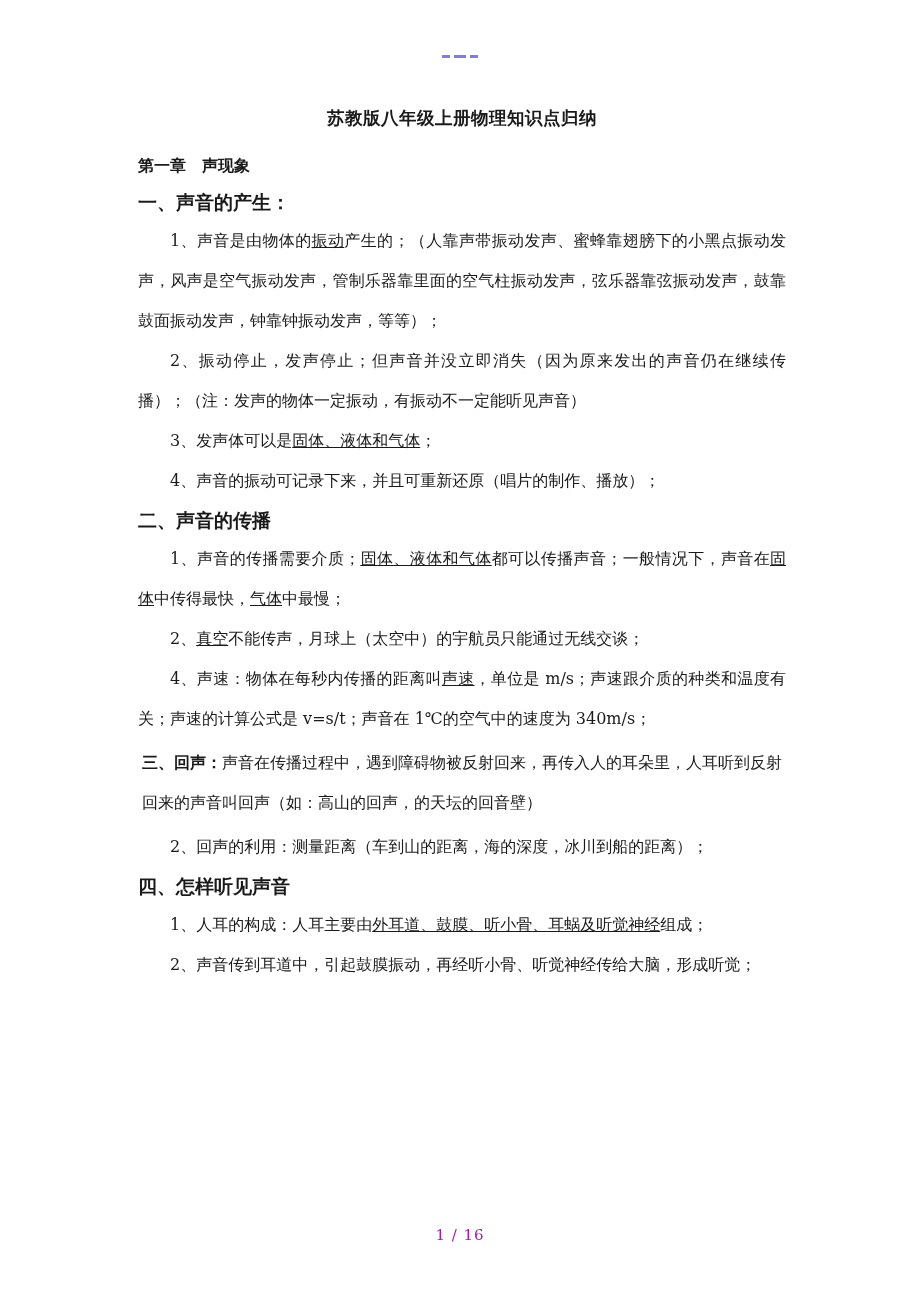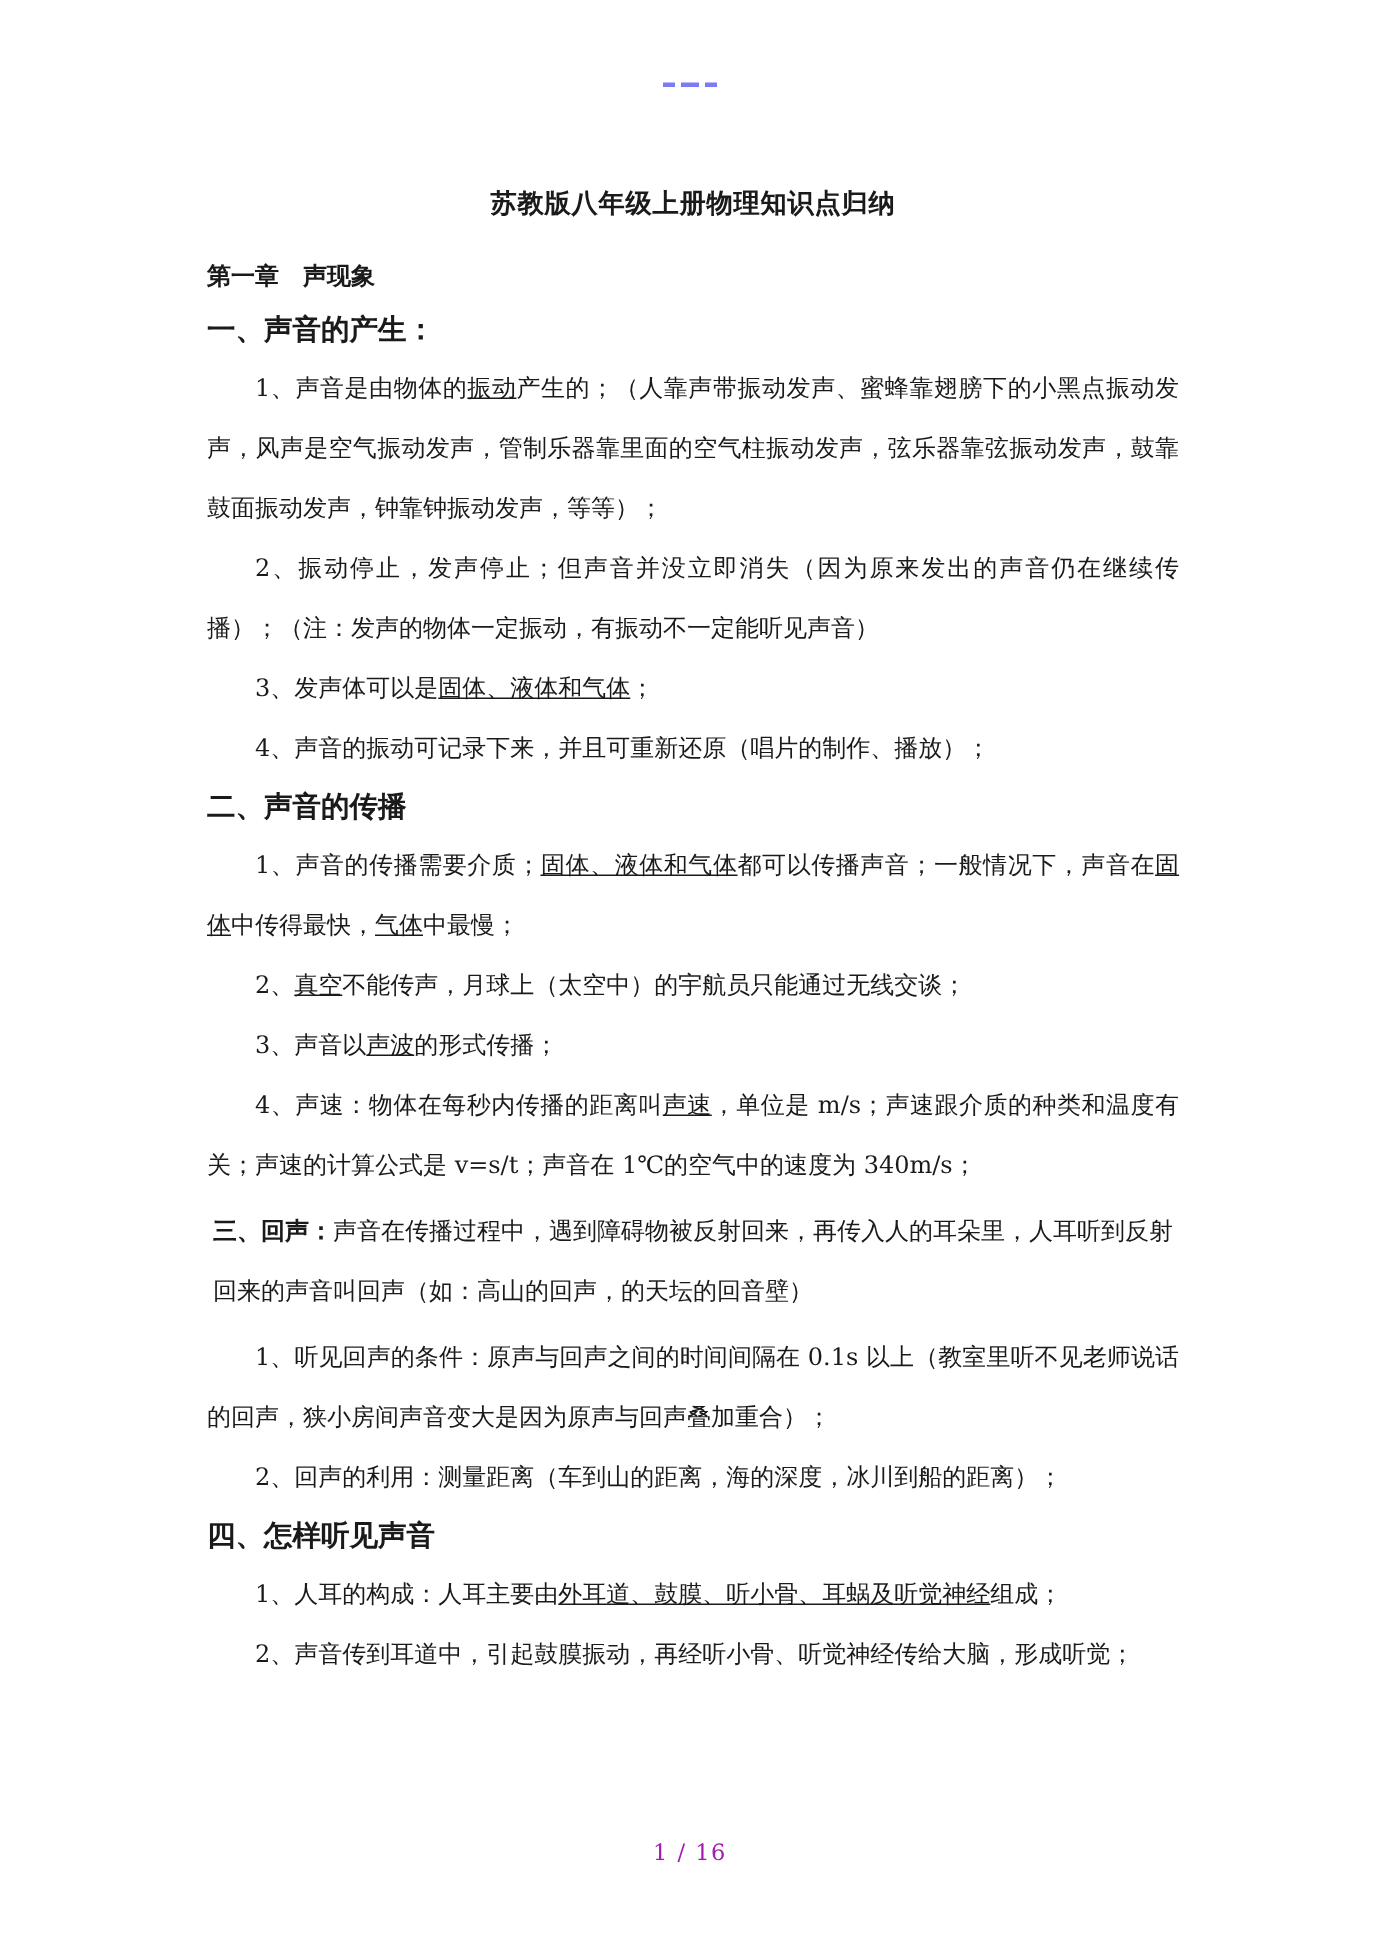--- a/index.html
+++ b/index.html
@@ -38,21 +38,21 @@
     background: #7b7bf7;
     margin: 0 2px;
     vertical-align: middle;
   }
   .top-marker .dash.mid { width: 12px; }
 
   
   .content {
     position: absolute;
     left: 138px;
-    top: 121px;
+    top: 103px;
     width: 648px;
   }
 
   .doc-title {
     text-align: center;
     font-weight: bold;
     font-size: 17.5px;
     letter-spacing: 0.5px;
     line-height: 30px;
     margin: 0 0 16px 0;
@@ -129,25 +129,23 @@
 
     <div class="sec-head">一、声音的产生：</div>
     <p class="para"><span>1、声音是由物体的</span><span class="u">振动</span><span>产生的；（人靠声带振动发声、蜜蜂靠翅膀下的小黑点振动发声，风声是空气振动发声，管制乐器靠里面的空气柱振动发声，弦乐器靠弦振动发声，鼓靠鼓面振动发声，钟靠钟振动发声，等等）；</span></p>
     <p class="para"><span>2、振动停止，发声停止；但声音并没立即消失（因为原来发出的声音仍在继续传播）；（注：发声的物体一定振动，有振动不一定能听见声音）</span></p>
     <p class="para"><span>3、发声体可以是</span><span class="u">固体、液体和气体</span><span>；</span></p>
     <p class="para"><span>4、声音的振动可记录下来，并且可重新还原（唱片的制作、播放）；</span></p>
 
     <div class="sec-head">二、声音的传播</div>
     <p class="para"><span>1、声音的传播需要介质；</span><span class="u">固体、液体和气体</span><span>都可以传播声音；一般情况下，声音在</span><span class="u">固体</span><span>中传得最快，</span><span class="u">气体</span><span>中最慢；</span></p>
     <p class="para"><span>2、</span><span class="u">真空</span><span>不能传声，月球上（太空中）的宇航员只能通过无线交谈；</span></p>
-    <p class="para"><span>3、声音以</span><span class="u">声波</span><span>的形式传播；</span></p>
     <p class="para"><span>4、声速：物体在每秒内传播的距离叫</span><span class="u">声速</span><span>，单位是 m/s；声速跟介质的种类和温度有关；声速的计算公式是 v=s/t；声音在 1℃的空气中的速度为 340m/s；</span></p>
 
     <p class="sec-head-inline"><span class="bold">三、回声：</span><span>声音在传播过程中，遇到障碍物被反射回来，再传入人的耳朵里，人耳听到反射回来的声音叫回声（如：高山的回声，的天坛的回音壁）</span></p>
-    <p class="para"><span>1、听见回声的条件：原声与回声之间的时间间隔在 0.1s 以上（教室里听不见老师说话的回声，狭小房间声音变大是因为原声与回声叠加重合）；</span></p>
     <p class="para"><span>2、回声的利用：测量距离（车到山的距离，海的深度，冰川到船的距离）；</span></p>
 
     <div class="sec-head">四、怎样听见声音</div>
     <p class="para"><span>1、人耳的构成：人耳主要由</span><span class="u">外耳道、鼓膜、听小骨、耳蜗及听觉神经</span><span>组成；</span></p>
     <p class="para"><span>2、声音传到耳道中，引起鼓膜振动，再经听小骨、听觉神经传给大脑，形成听觉；</span></p>
 
   </div>
 
   <div class="footer">1 / 16</div>
 

